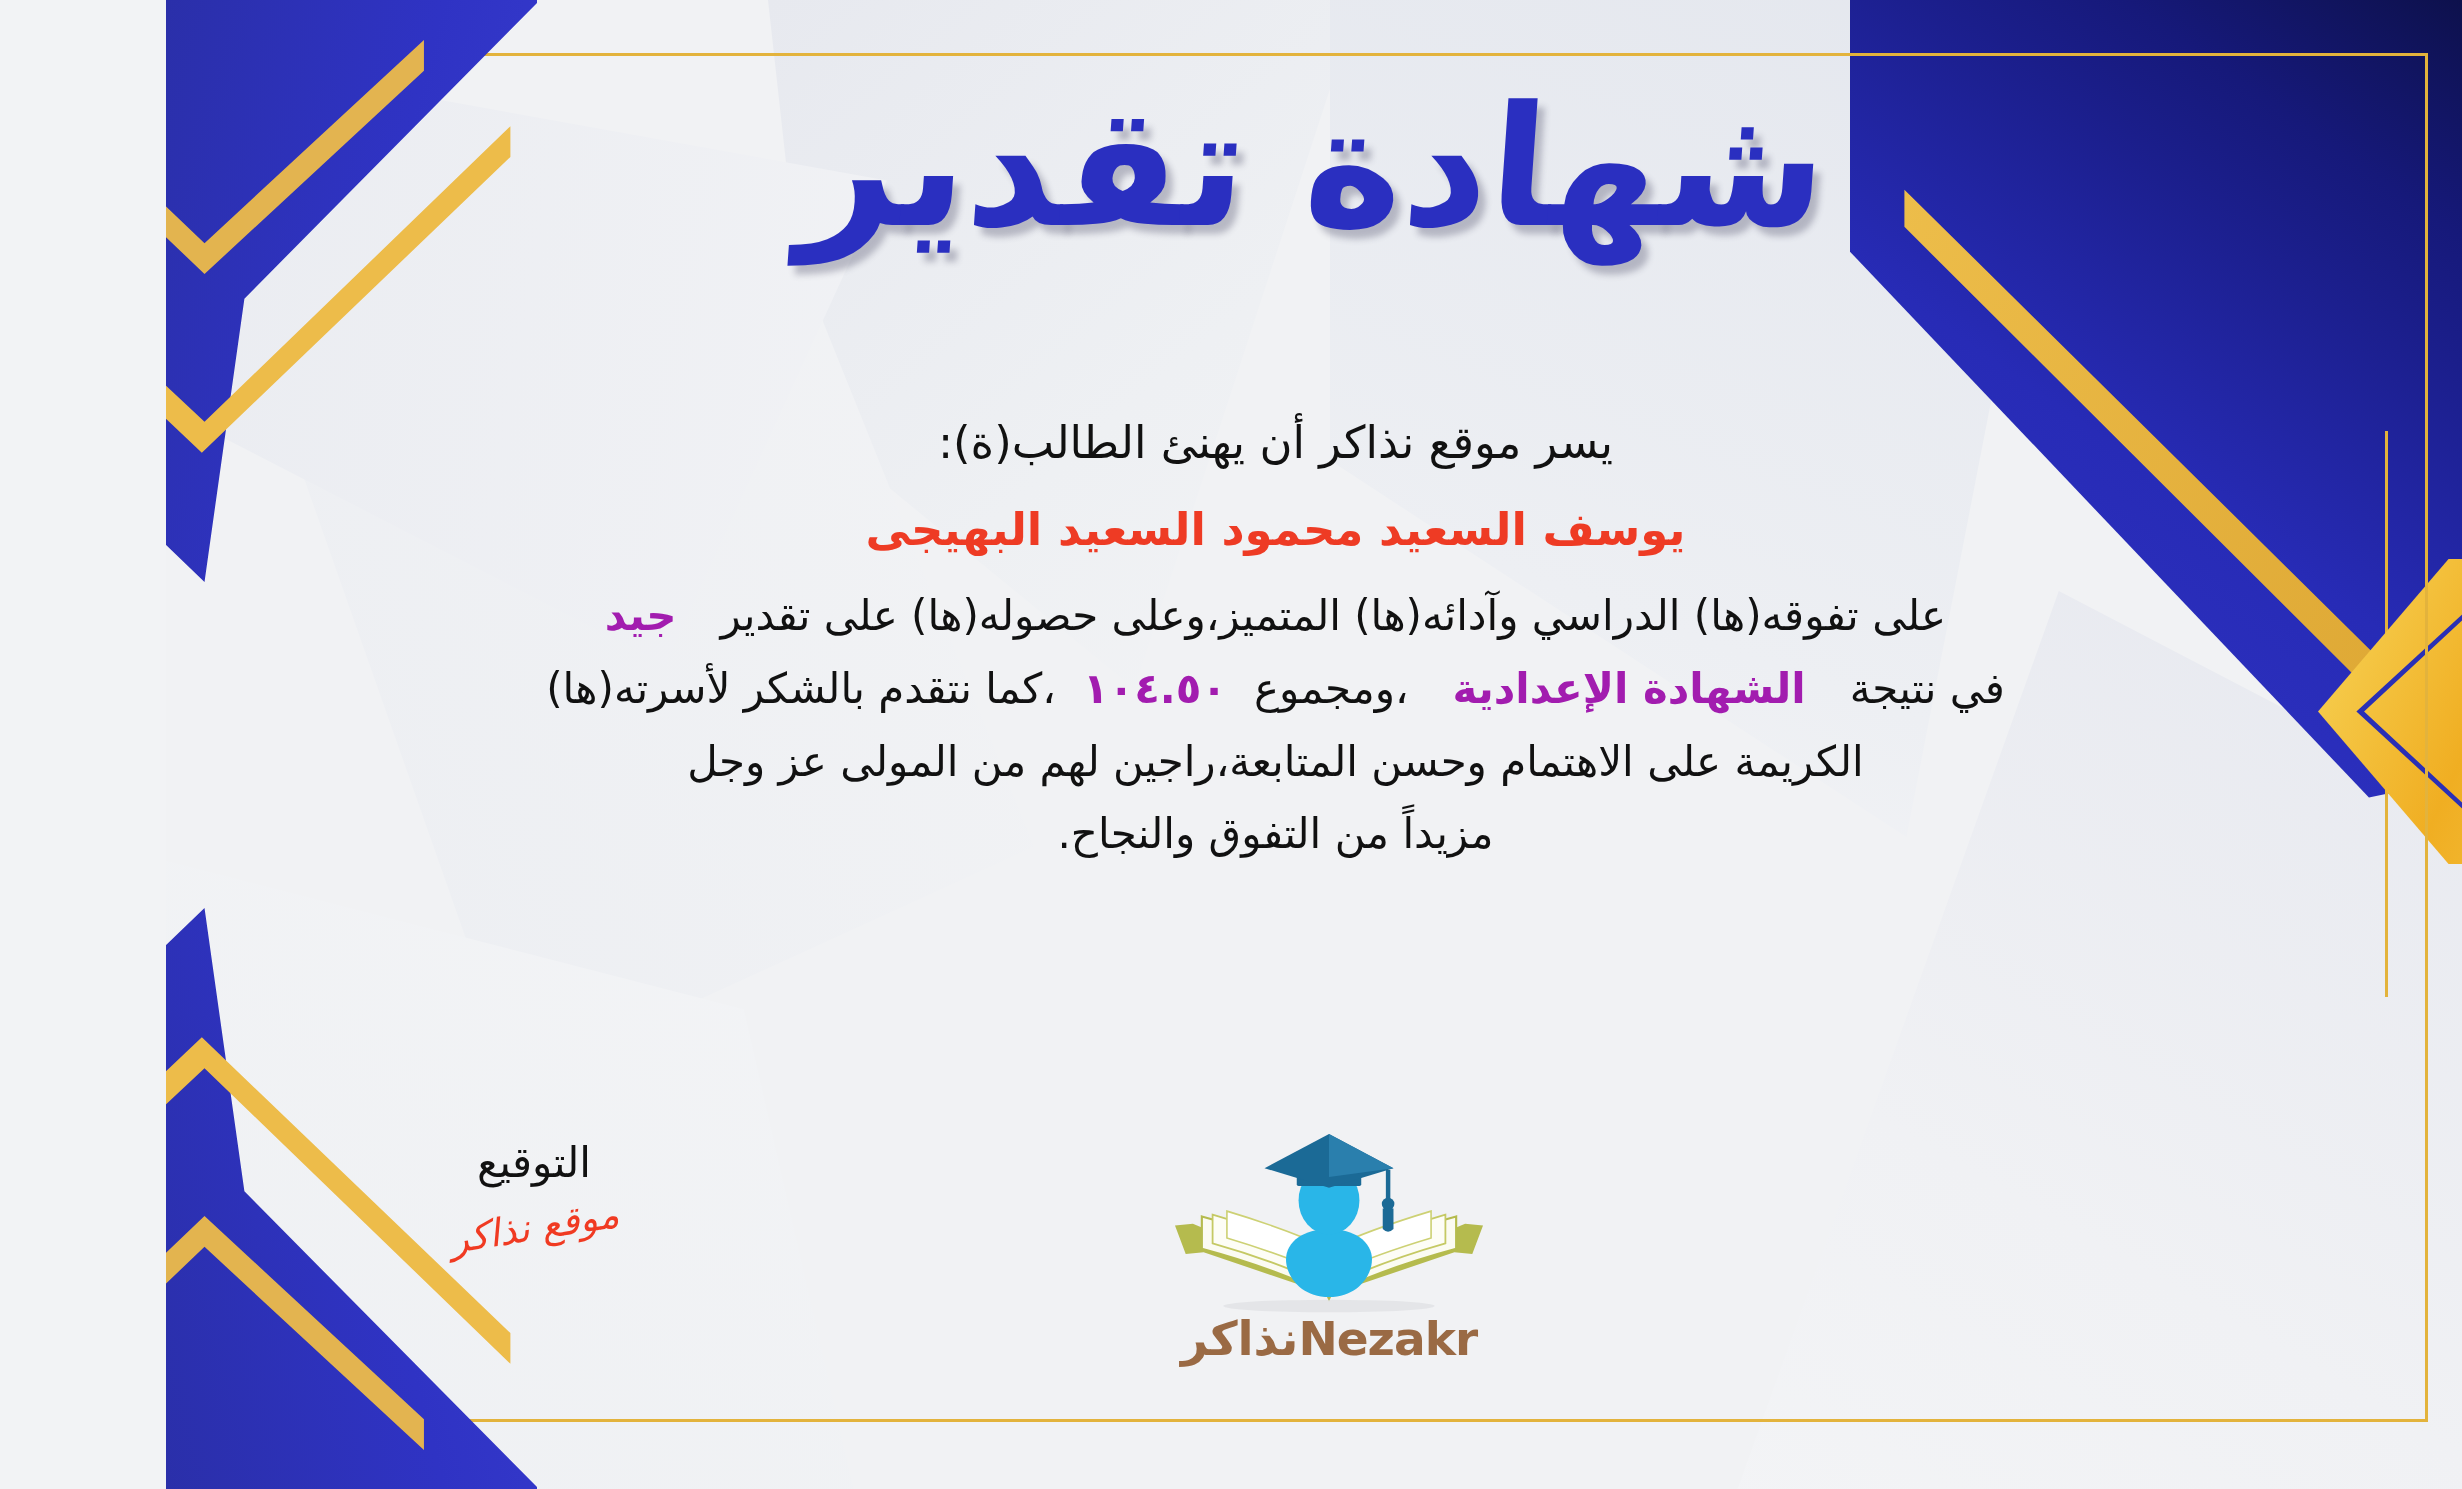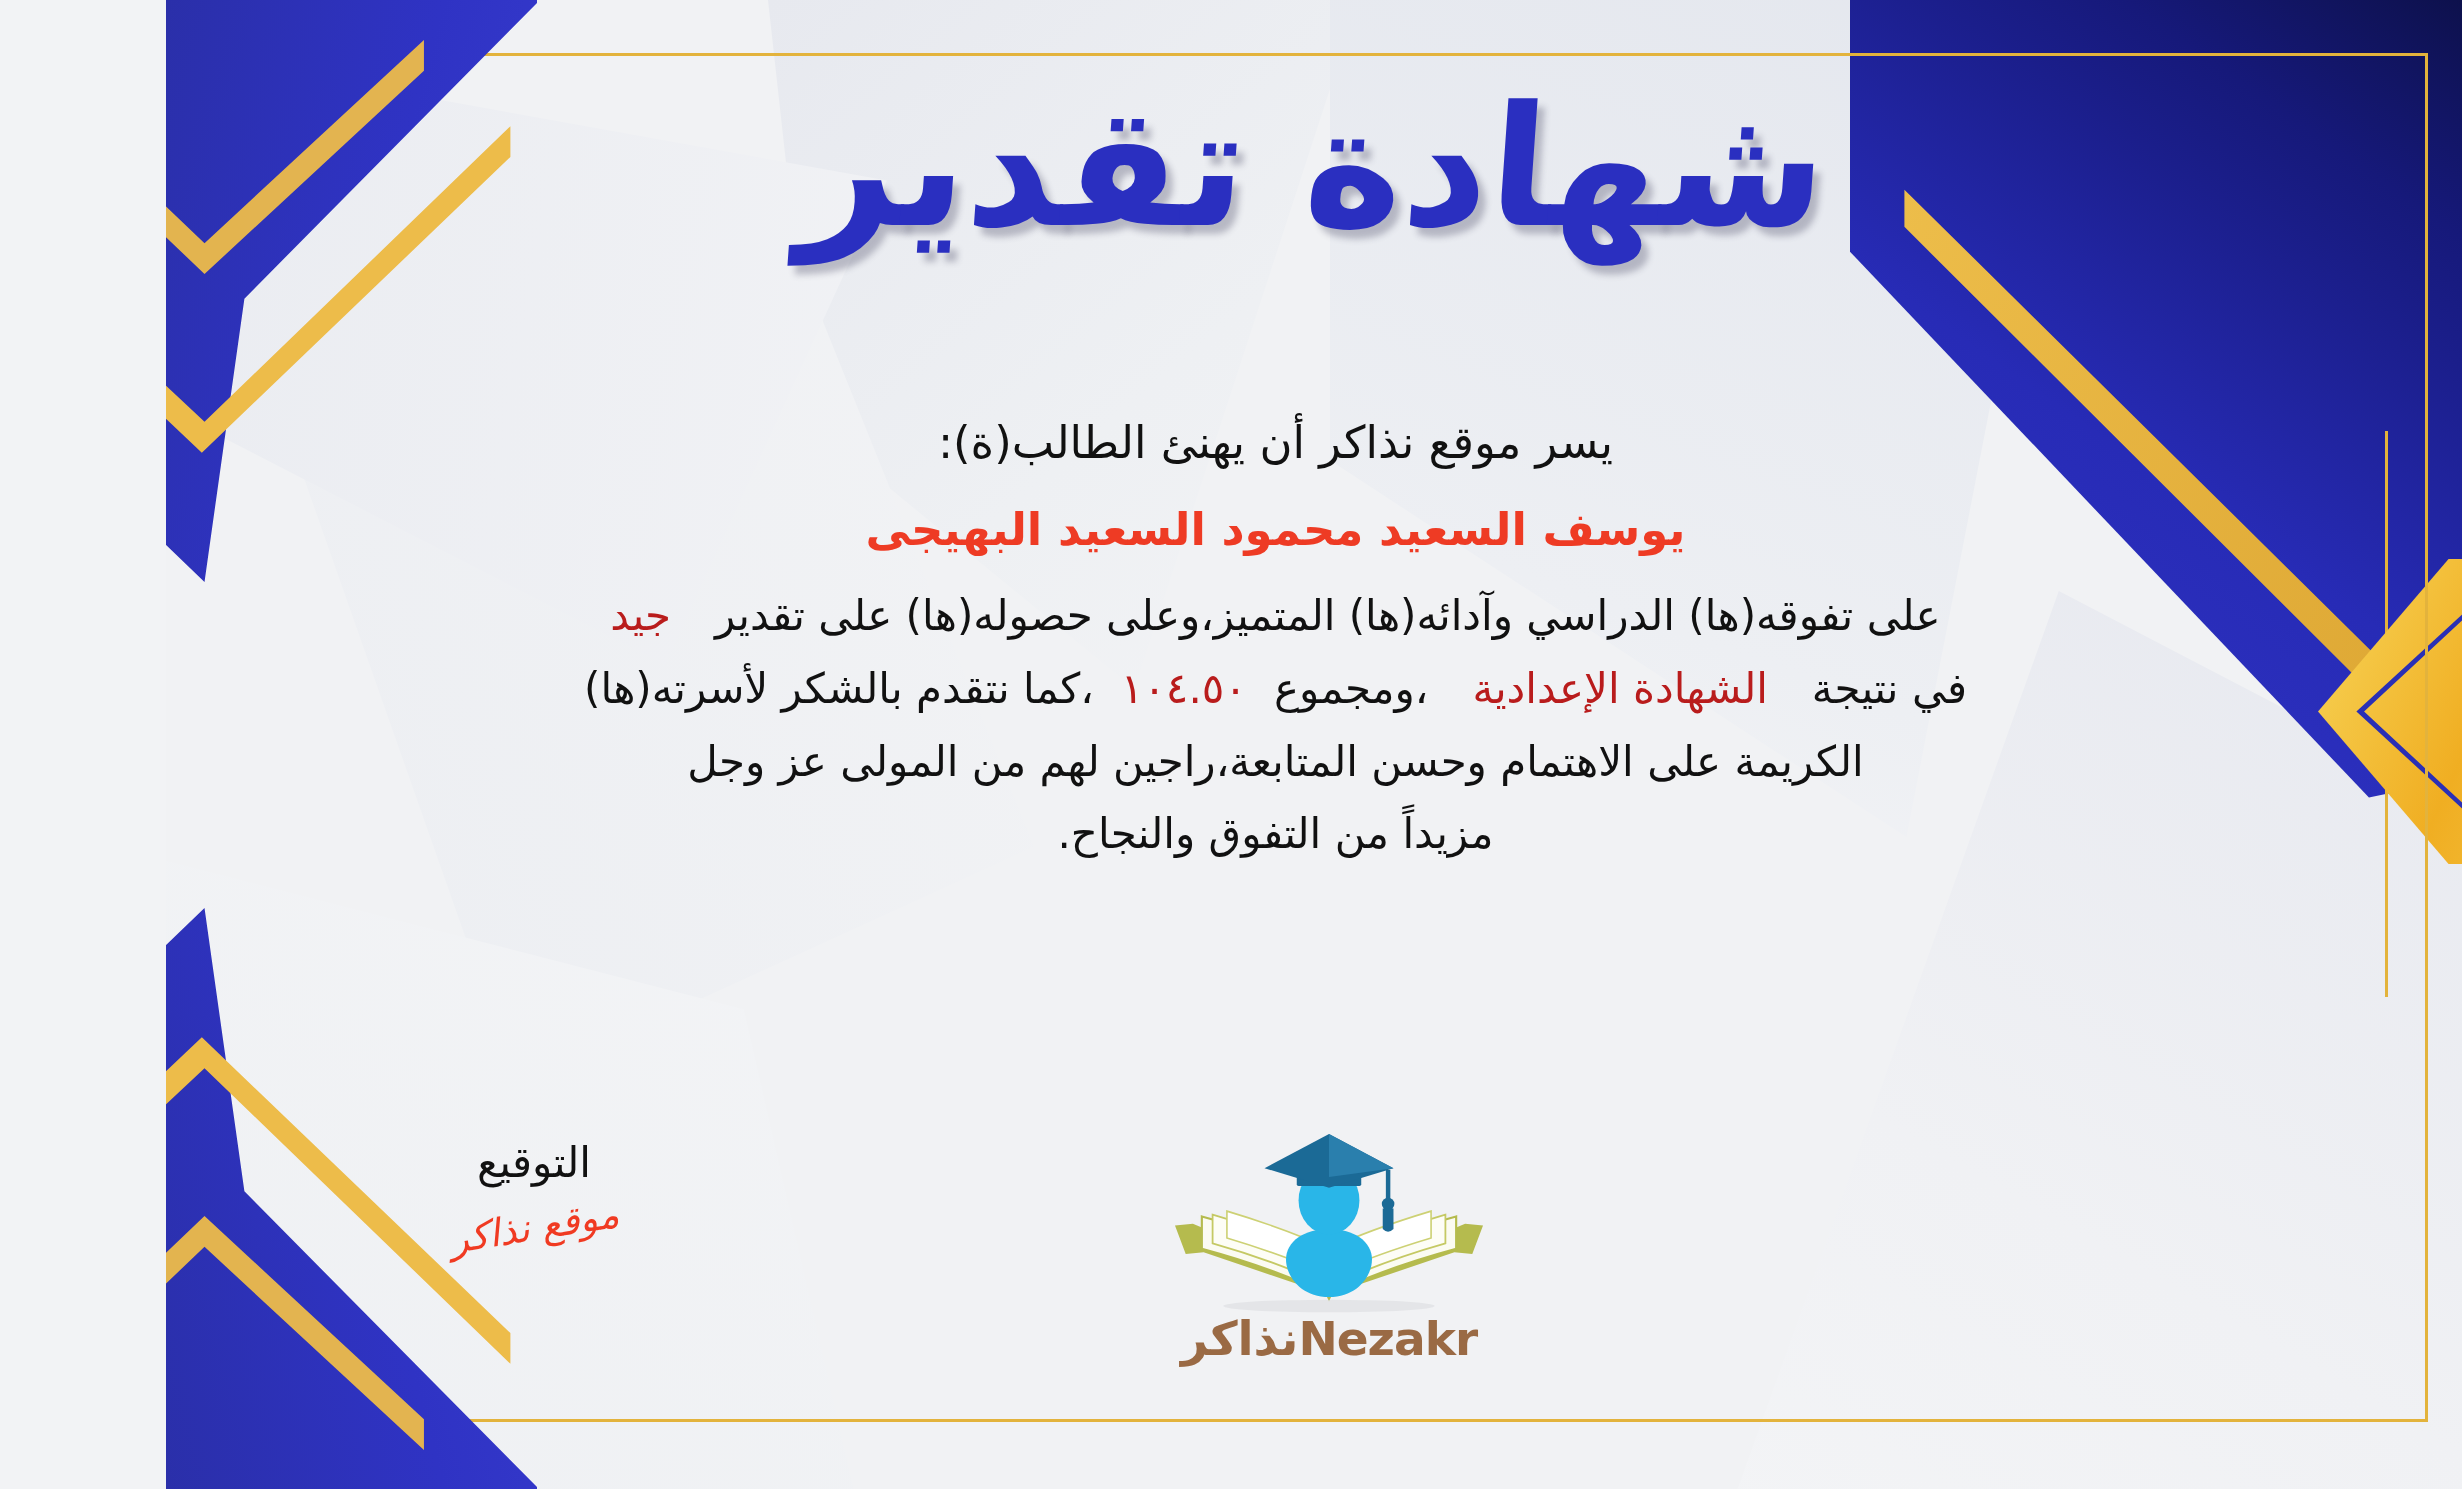--- a/index.html
+++ b/index.html
@@ -103,21 +103,21 @@
   
   .body-wrap{position:absolute;top:409px;left:138px;width:2275px;text-align:center;
      color:#111;font-size:45px;line-height:1.52;}
   .ln{display:block;white-space:nowrap;}
   .ln-1{font-size:45px;margin-bottom:18.7px;}
   .ln-name{font-size:45px;font-weight:700;color:#ee3b24;margin-bottom:19.7px;}
   .ln-3,.ln-4,.ln-5,.ln-6{font-size:42px;}
   .ln-3{margin-bottom:8.9px;}
   .ln-4{margin-bottom:8.9px;}
   .ln-5{margin-bottom:8.9px;}
-  .hl{color:#b91c1c;font-weight:400;}
+  .hl{color:#a21caf;font-weight:700;}
   .sp{display:inline-block;width:44px;}
   .sp-s{display:inline-block;width:27px;}
 
   
   .sig-block{position:absolute;left:374px;top:1138px;width:320px;text-align:center;}
   .sig-label{font-size:42px;color:#111;}
   .sig-script{margin-top:17.7px;font-size:38px;color:#f03a22;
      font-family:"DejaVu Serif","Liberation Serif",serif;
      font-style:italic;transform:rotate(-9deg);display:inline-block;
      letter-spacing:1px;}

